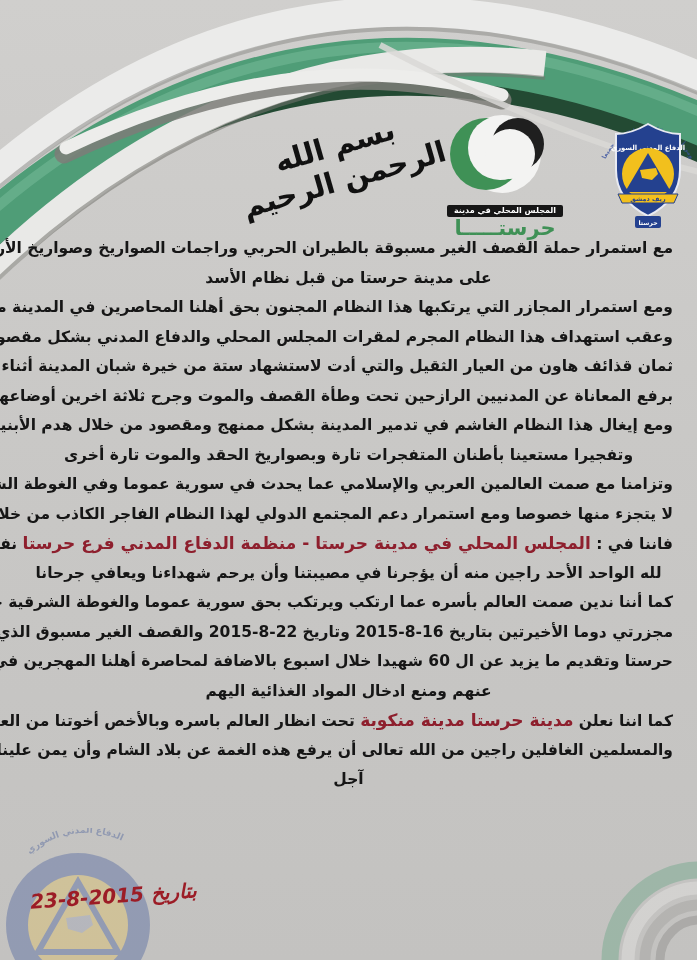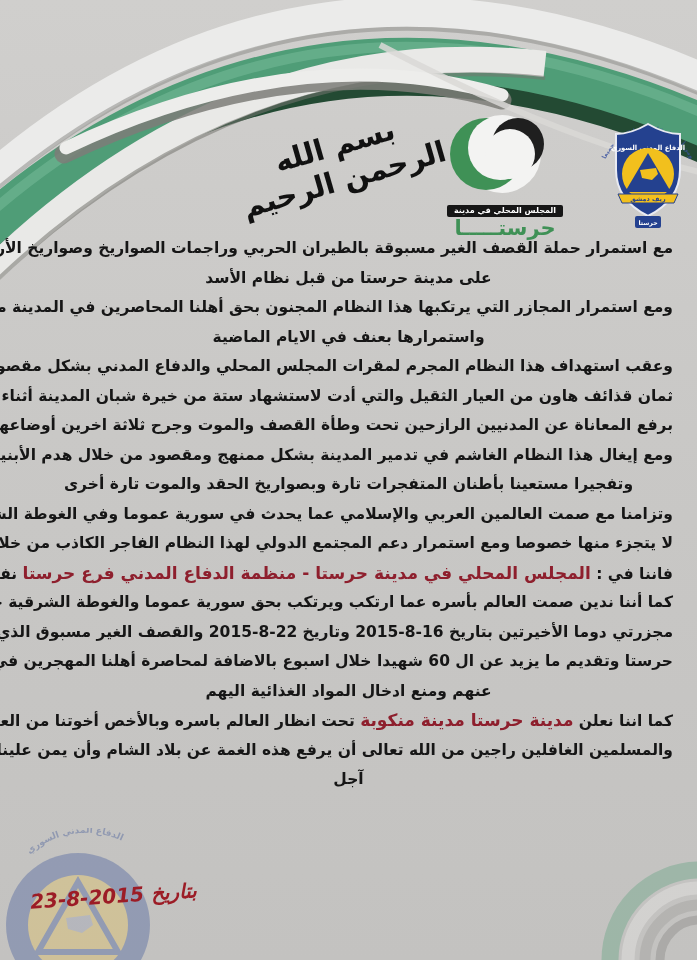--- a/index.html
+++ b/index.html
@@ -111,31 +111,31 @@
     <path d="M 20 90 L 80 90 L 76 99 L 24 99 Z" fill="#f2c01d" stroke="#24418f" stroke-width="1"></path>
     <text x="50" y="97" font-size="6.4" fill="#24418f" font-weight="bold" text-anchor="middle">ريف دمشق</text>
     <rect x="37" y="112" width="26" height="12" rx="2" fill="#24418f"></rect>
     <text x="50" y="121" font-size="6.2" fill="#ffffff" font-weight="bold" text-anchor="middle">حرستا</text>
   </svg>
 
   <div class="body-text">
     <div class="line">مع استمرار حملة القصف الغير مسبوقة بالطيران الحربي وراجمات الصواريخ وصواريخ الأرض أرض وقذائف الهاون</div>
     <div class="line">على مدينة حرستا من قبل نظام الأسد</div>
     <div class="line">ومع استمرار المجازر التي يرتكبها هذا النظام المجنون بحق أهلنا المحاصرين في المدينة منذ الأربع سنوات خلت</div>
-    <div class="line">واستمرارها بعنف في الايام الماضية</div>
     <div class="line">وعقب استهداف هذا النظام المجرم لمقرات المجلس المحلي والدفاع المدني بشكل مقصود وبغارة جوية واكثر من</div>
     <div class="line">ثمان قذائف هاون من العيار الثقيل والتي أدت لاستشهاد ستة من خيرة شبان المدينة أثناء قيامهم بواجبهم المقدس</div>
     <div class="line">برفع المعاناة عن المدنيين الرازحين تحت وطأة القصف والموت وجرح ثلاثة اخرين أوضاعهم حرجة</div>
     <div class="line">ومع إيغال هذا النظام الغاشم في تدمير المدينة بشكل ممنهج ومقصود من خلال هدم الأبنية السكنية تفخيخا</div>
     <div class="line">وتفجيرا مستعينا بأطنان المتفجرات تارة وبصواريخ الحقد والموت تارة أخرى</div>
     <div class="line">وتزامنا مع صمت العالمين العربي والإسلامي عما يحدث في سورية عموما وفي الغوطة الشرقية والتي تعتبر حرستا جزء</div>
     <div class="line">لا يتجزء منها خصوصا ومع استمرار دعم المجتمع الدولي لهذا النظام الفاجر الكاذب من خلال الصمت عن جرائمه</div>
     <div class="line">
       <span>فاننا في : </span><span class="em-red">المجلس المحلي في مدينة حرستا - منظمة الدفاع المدني فرع حرستا</span><span> نفوض أمرنا</span>
     </div>
+    <div class="line">لله الواحد الأحد راجين منه أن يؤجرنا في مصيبتنا وأن يرحم شهداءنا ويعافي جرحانا</div>
     <div class="line">كما أننا ندين صمت العالم بأسره عما ارتكب ويرتكب بحق سورية عموما والغوطة الشرقية خصوصا خاصة بعد</div>
     <div class="line">مجزرتي دوما الأخيرتين بتاريخ 16-8-2015 وتاريخ 22-8-2015 والقصف الغير مسبوق الذي تشهده مدينة</div>
     <div class="line">حرستا وتقديم ما يزيد عن ال 60 شهيدا خلال اسبوع بالاضافة لمحاصرة أهلنا المهجرين في مدينة التل وقطع الطرق</div>
     <div class="line">عنهم ومنع ادخال المواد الغذائية اليهم</div>
     <div class="line">
       <span>كما اننا نعلن </span><span class="em-red">مدينة حرستا مدينة منكوبة</span><span> تحت انظار العالم باسره وبالأخص أخوتنا من العرب النائمين</span>
     </div>
     <div class="line">والمسلمين الغافلين راجين من الله تعالى أن يرفع هذه الغمة عن بلاد الشام وأن يمن علينا بفرج قريب عاجل غير</div>
     <div class="line">آجل</div>
   </div>

